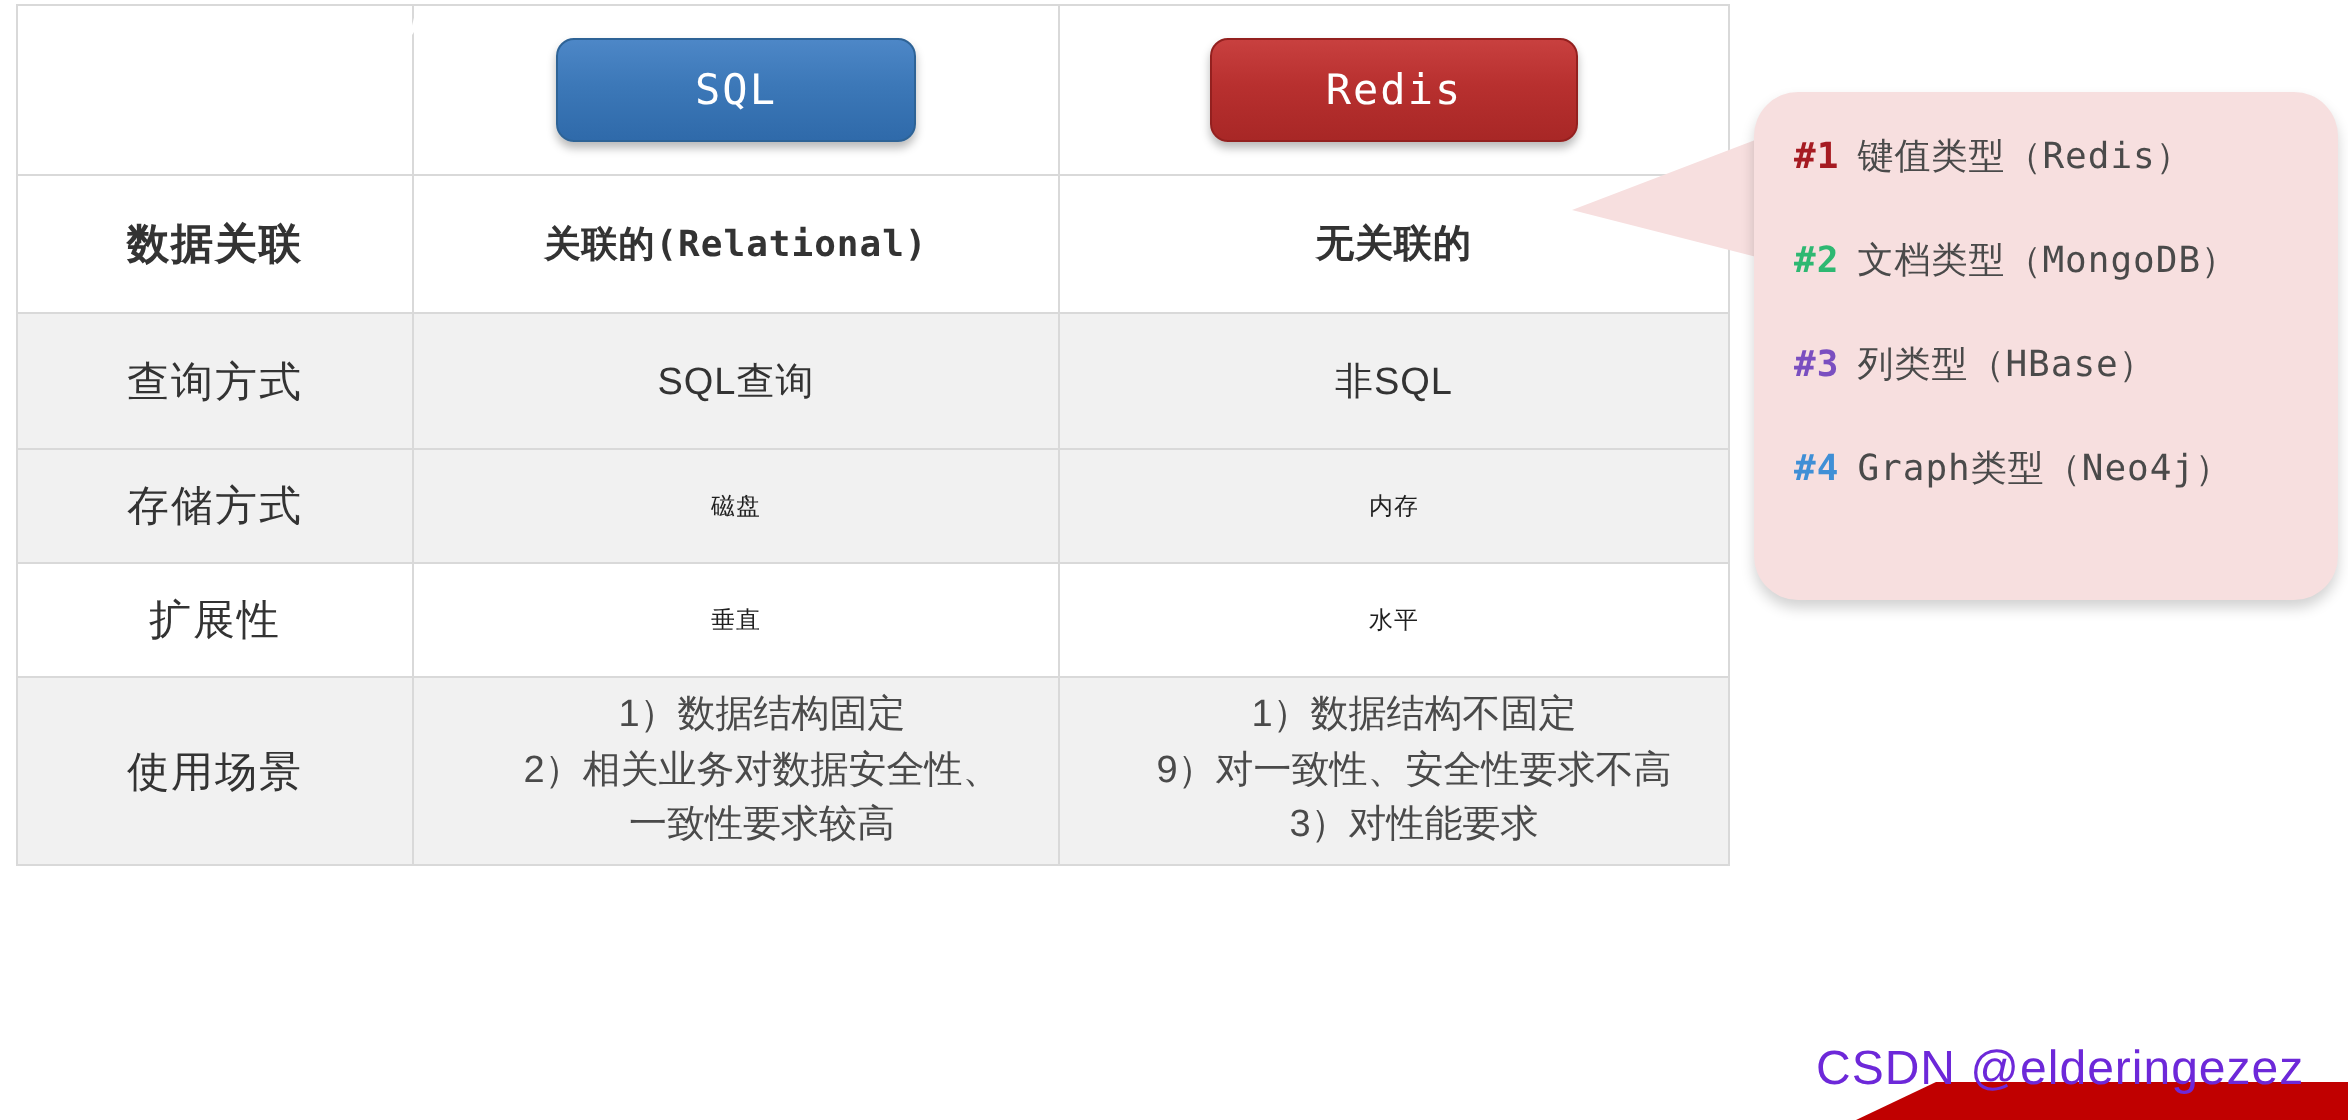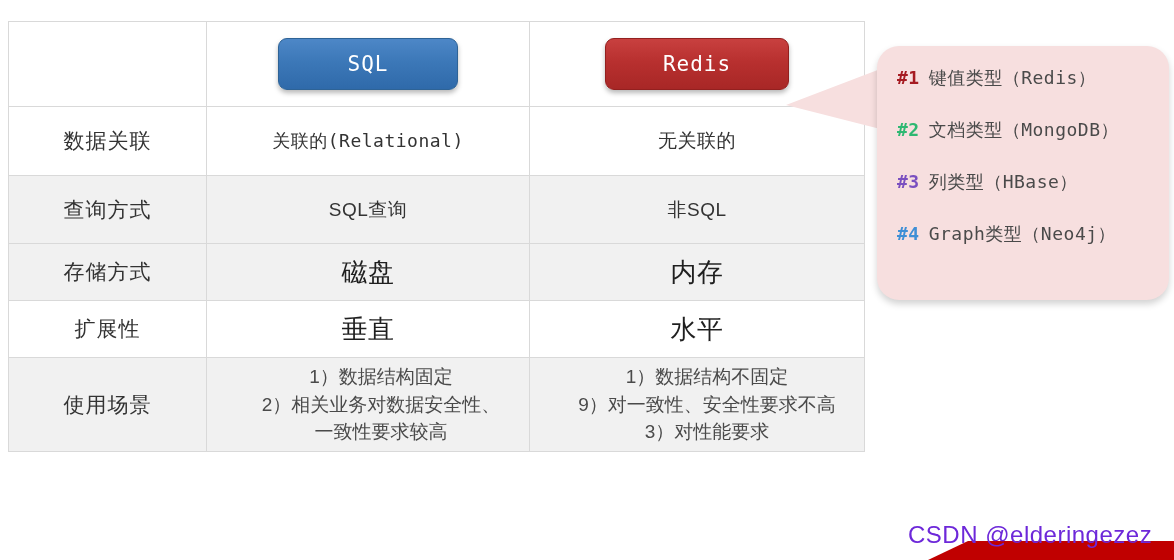--- a/index.html
+++ b/index.html
@@ -20,21 +20,20 @@
     position: absolute;
     left: 8px;
     top: 2px;
     width: 856px;
     height: 552px;
   }
   table.cmp {
     border-collapse: collapse;
     width: 856px;
     table-layout: fixed;
-    margin-top: 19px;
   }
   table.cmp col.c-label { width: 198px; }
   table.cmp col.c-sql   { width: 323px; }
   table.cmp col.c-nosql { width: 335px; }
 
   table.cmp td {
     border: 1px solid #d9d9d9;
     text-align: center;
     vertical-align: middle;
     color: #333333;
@@ -77,24 +76,24 @@
 
   .val {
     font-size: 19px;
     color: #4a4a4a;
     letter-spacing: 0.5px;
   }
   .val.mono {
     font-family: "DejaVu Sans Mono", "Liberation Mono", monospace;
     font-size: 18px;
   }
-  .val.dark { color: #1f1f1f; font-size: 26px; }
+  .val.dark { color: #1f1f1f; font-size: 12px; }
 
   tr.r-struct td   { height: 68px; }
-  tr.r-rel td      { height: 68px; }
+  tr.r-rel td      { height: 68px; font-weight: bold; }
   tr.r-query td    { height: 67px; }
   tr.r-tx td       { height: 57px; }
   tr.r-store td    { height: 56px; }
   tr.r-scale td    { height: 56px; }
   tr.r-usecase td  { height: 93px; }
 
   .multiline {
     text-align: center;
     font-size: 19px;
     line-height: 1.45;

